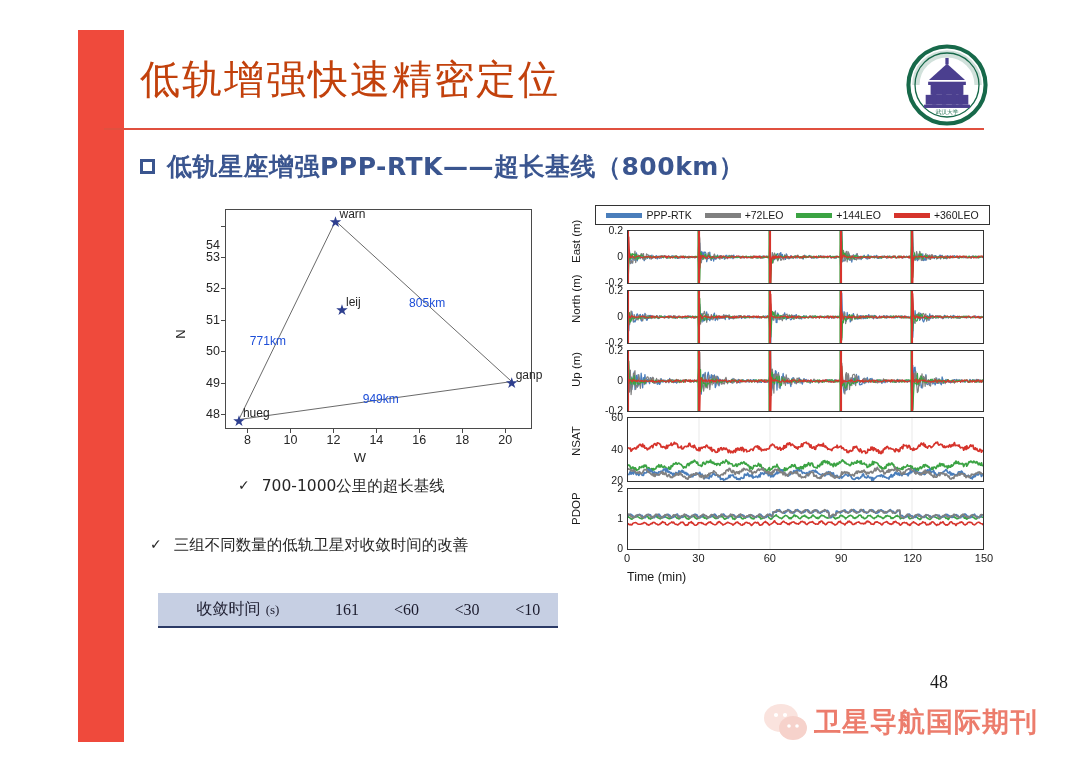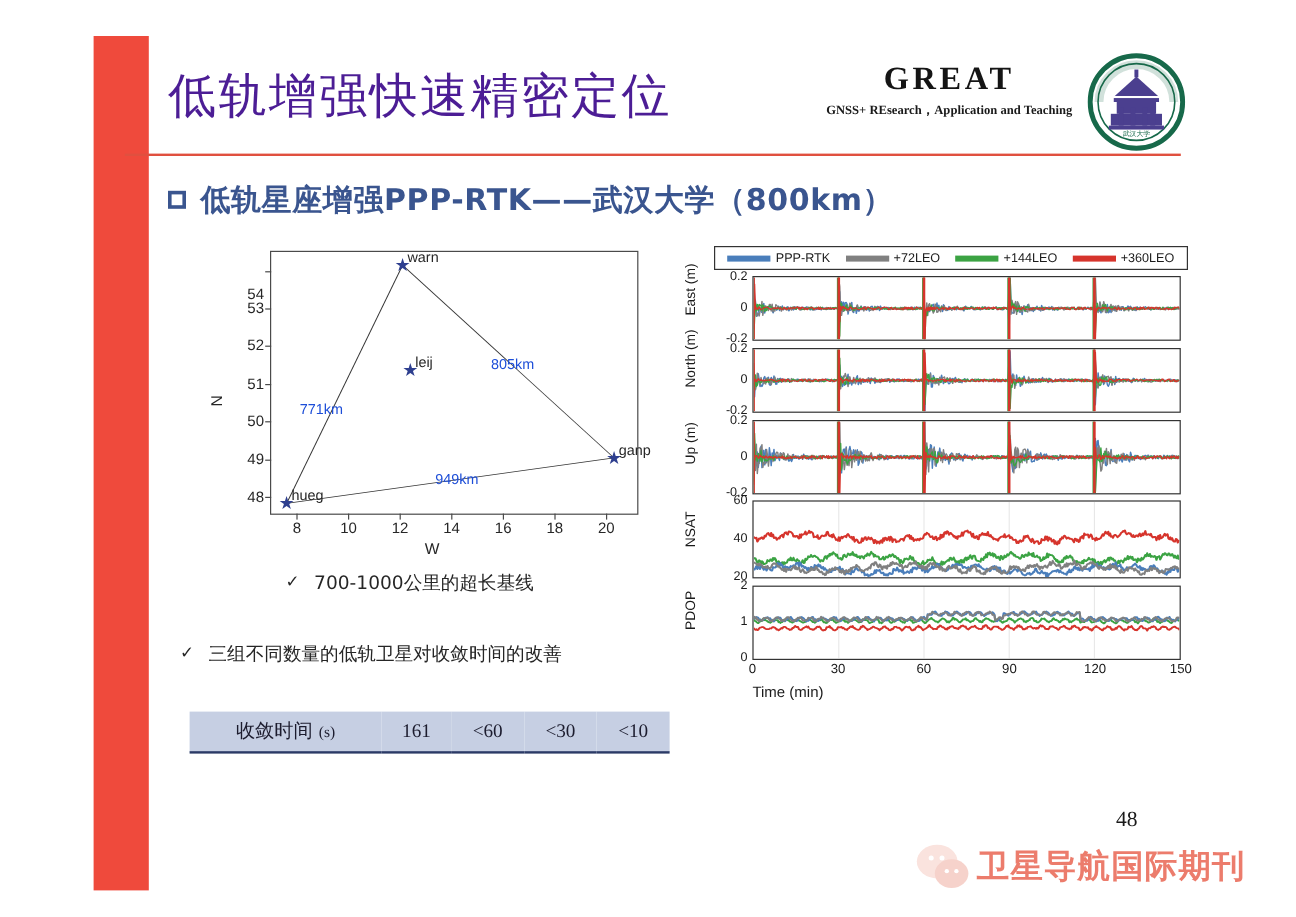--- a/index.html
+++ b/index.html
@@ -10,21 +10,21 @@
   }
   #slide{position:absolute;inset:0;background:#fff;}
 
   
   .red-bar{position:absolute;left:78px;top:30px;width:46px;height:712px;background:#ef4a3c;}
 
   
   .title{
     position:absolute;left:140px;top:52px;
     font-family:"DejaVu Sans",sans-serif;
-    font-size:40px;color:#4c1d95;letter-spacing:2px;white-space:nowrap;
+    font-size:40px;color:#c2410c;letter-spacing:2px;white-space:nowrap;
   }
   .title-rule{position:absolute;left:104px;top:128px;width:880px;height:2px;background:#e0503f;}
 
   .great-logo{position:absolute;left:676px;top:52px;text-align:center;width:230px;}
   .great-logo .gl-main{
     font-family:"Liberation Serif","DejaVu Serif",serif;
     font-size:27px;font-weight:bold;letter-spacing:3px;color:#151515;line-height:1;
   }
   .great-logo .gl-sub{
     font-family:"Liberation Serif","DejaVu Serif",serif;
@@ -111,24 +111,20 @@
 </head>
 <body>
 
 <div id="slide">
 
   <div class="red-bar"></div>
 
   <div class="title">低轨增强快速精密定位</div>
   <div class="title-rule"></div>
 
-  <div class="great-logo">
-    <div class="gl-main">GREAT</div>
-    <div class="gl-sub">GNSS+ REsearch，Application and Teaching</div>
-  </div>
 
   <svg class="uni-seal" viewBox="0 0 100 100">
     <circle cx="50" cy="50" r="47" fill="none" stroke="#17694a" stroke-width="5"></circle>
     <circle cx="50" cy="50" r="39" fill="none" stroke="#17694a" stroke-width="1.6"></circle>
     <path d="M12 50 A38 38 0 0 1 88 50" fill="none" stroke="#17694a" stroke-width="9" opacity=".20"></path>
     <g fill="#4b3f8f">
       <rect x="24" y="62" width="52" height="12"></rect>
       <rect x="22" y="74" width="56" height="4"></rect>
       <rect x="30" y="50" width="40" height="12"></rect>
       <rect x="27" y="46" width="46" height="4"></rect>
@@ -137,21 +133,21 @@
       <rect x="32" y="56" width="5" height="18"></rect>
       <rect x="44" y="56" width="5" height="18"></rect>
       <rect x="56" y="56" width="5" height="18"></rect>
       <rect x="64" y="56" width="5" height="18"></rect>
     </g>
     <text x="50" y="85" text-anchor="middle" font-size="7" fill="#17694a" font-family="DejaVu Sans, sans-serif">武汉大学</text>
   </svg>
 
   <div class="subtitle-row">
     <span class="sq-bullet"></span>
-    <span class="subtitle">低轨星座增强PPP-RTK——武汉大学（800km）</span>
+    <span class="subtitle">低轨星座增强PPP-RTK——超长基线（800km）</span>
   </div>
 
   <div class="left-col">
 
     <div class="map-chart">
       <div class="mp-ylab">N</div>
       <div class="map-plot" id="mapPlot">
         <svg viewBox="0 0 100 100" preserveAspectRatio="none" style="position:absolute;inset:0;width:100%;height:100%;">
           <g id="mapEdges" stroke="#333" stroke-width="0.28" fill="none" vector-effect="non-scaling-stroke">
               <line x1="4.225352112676054" y1="96.11510791366902" x2="35.91549295774647" y2="5.035971223021596"></line>

